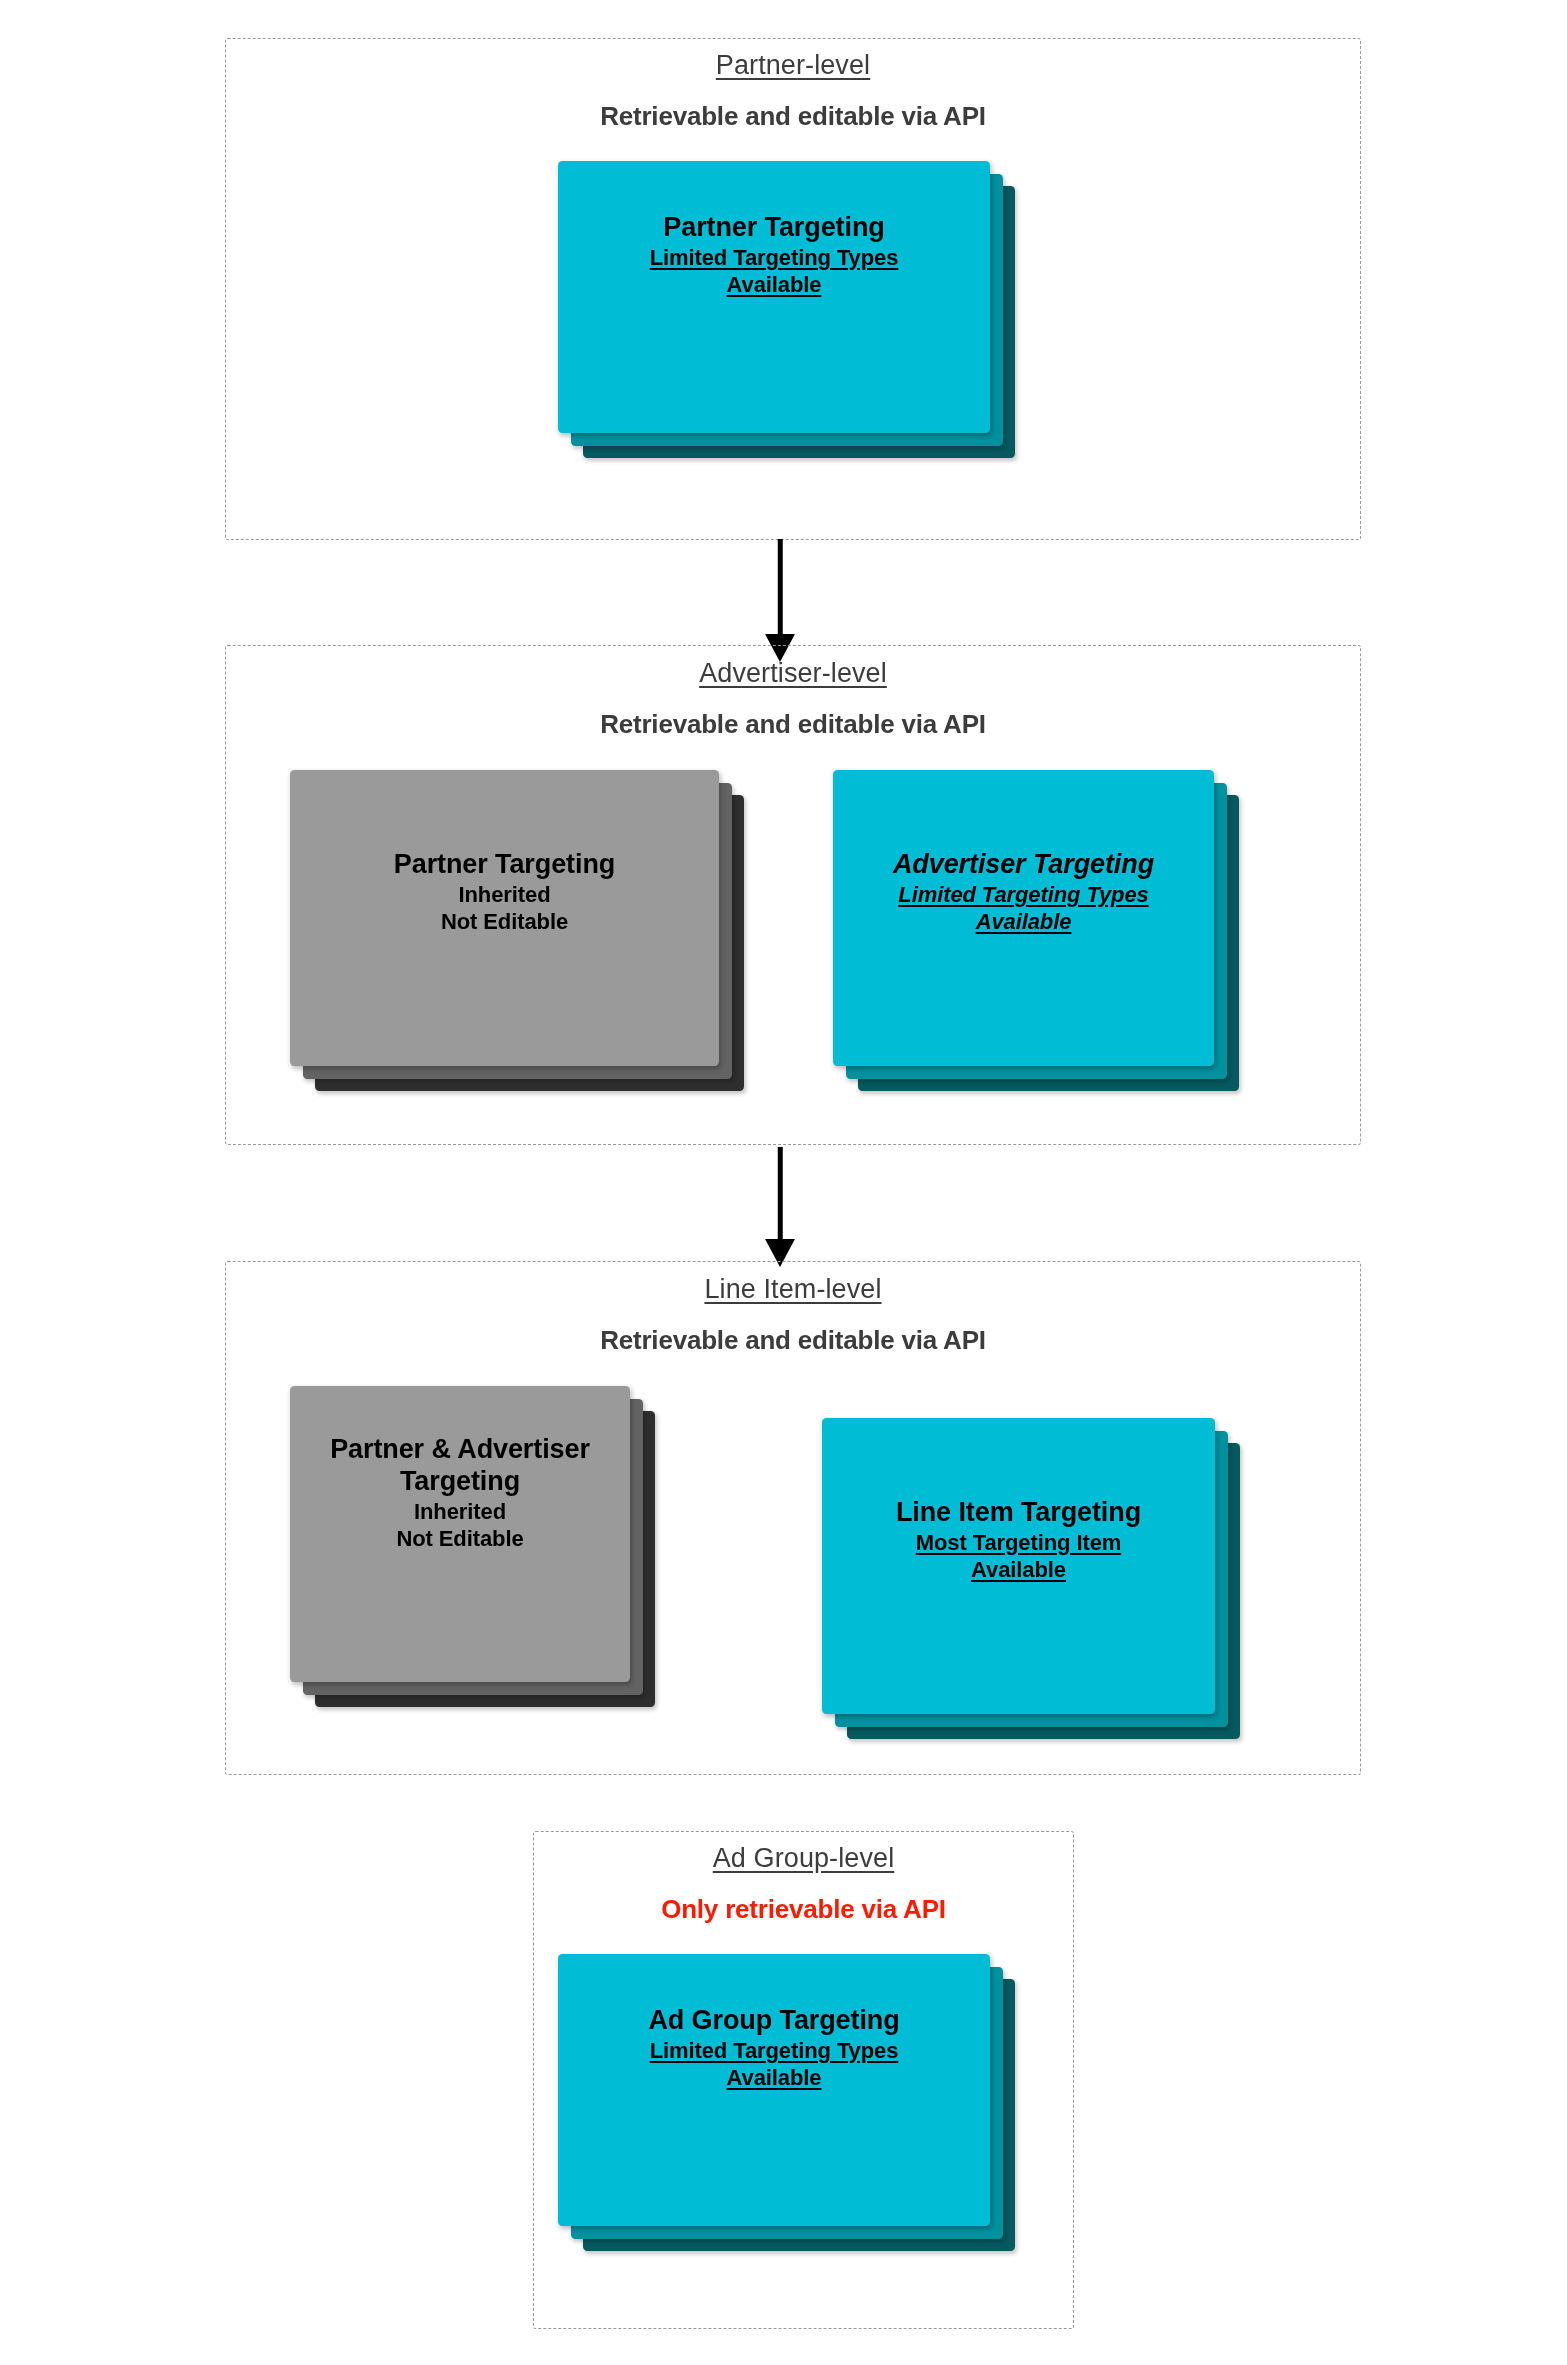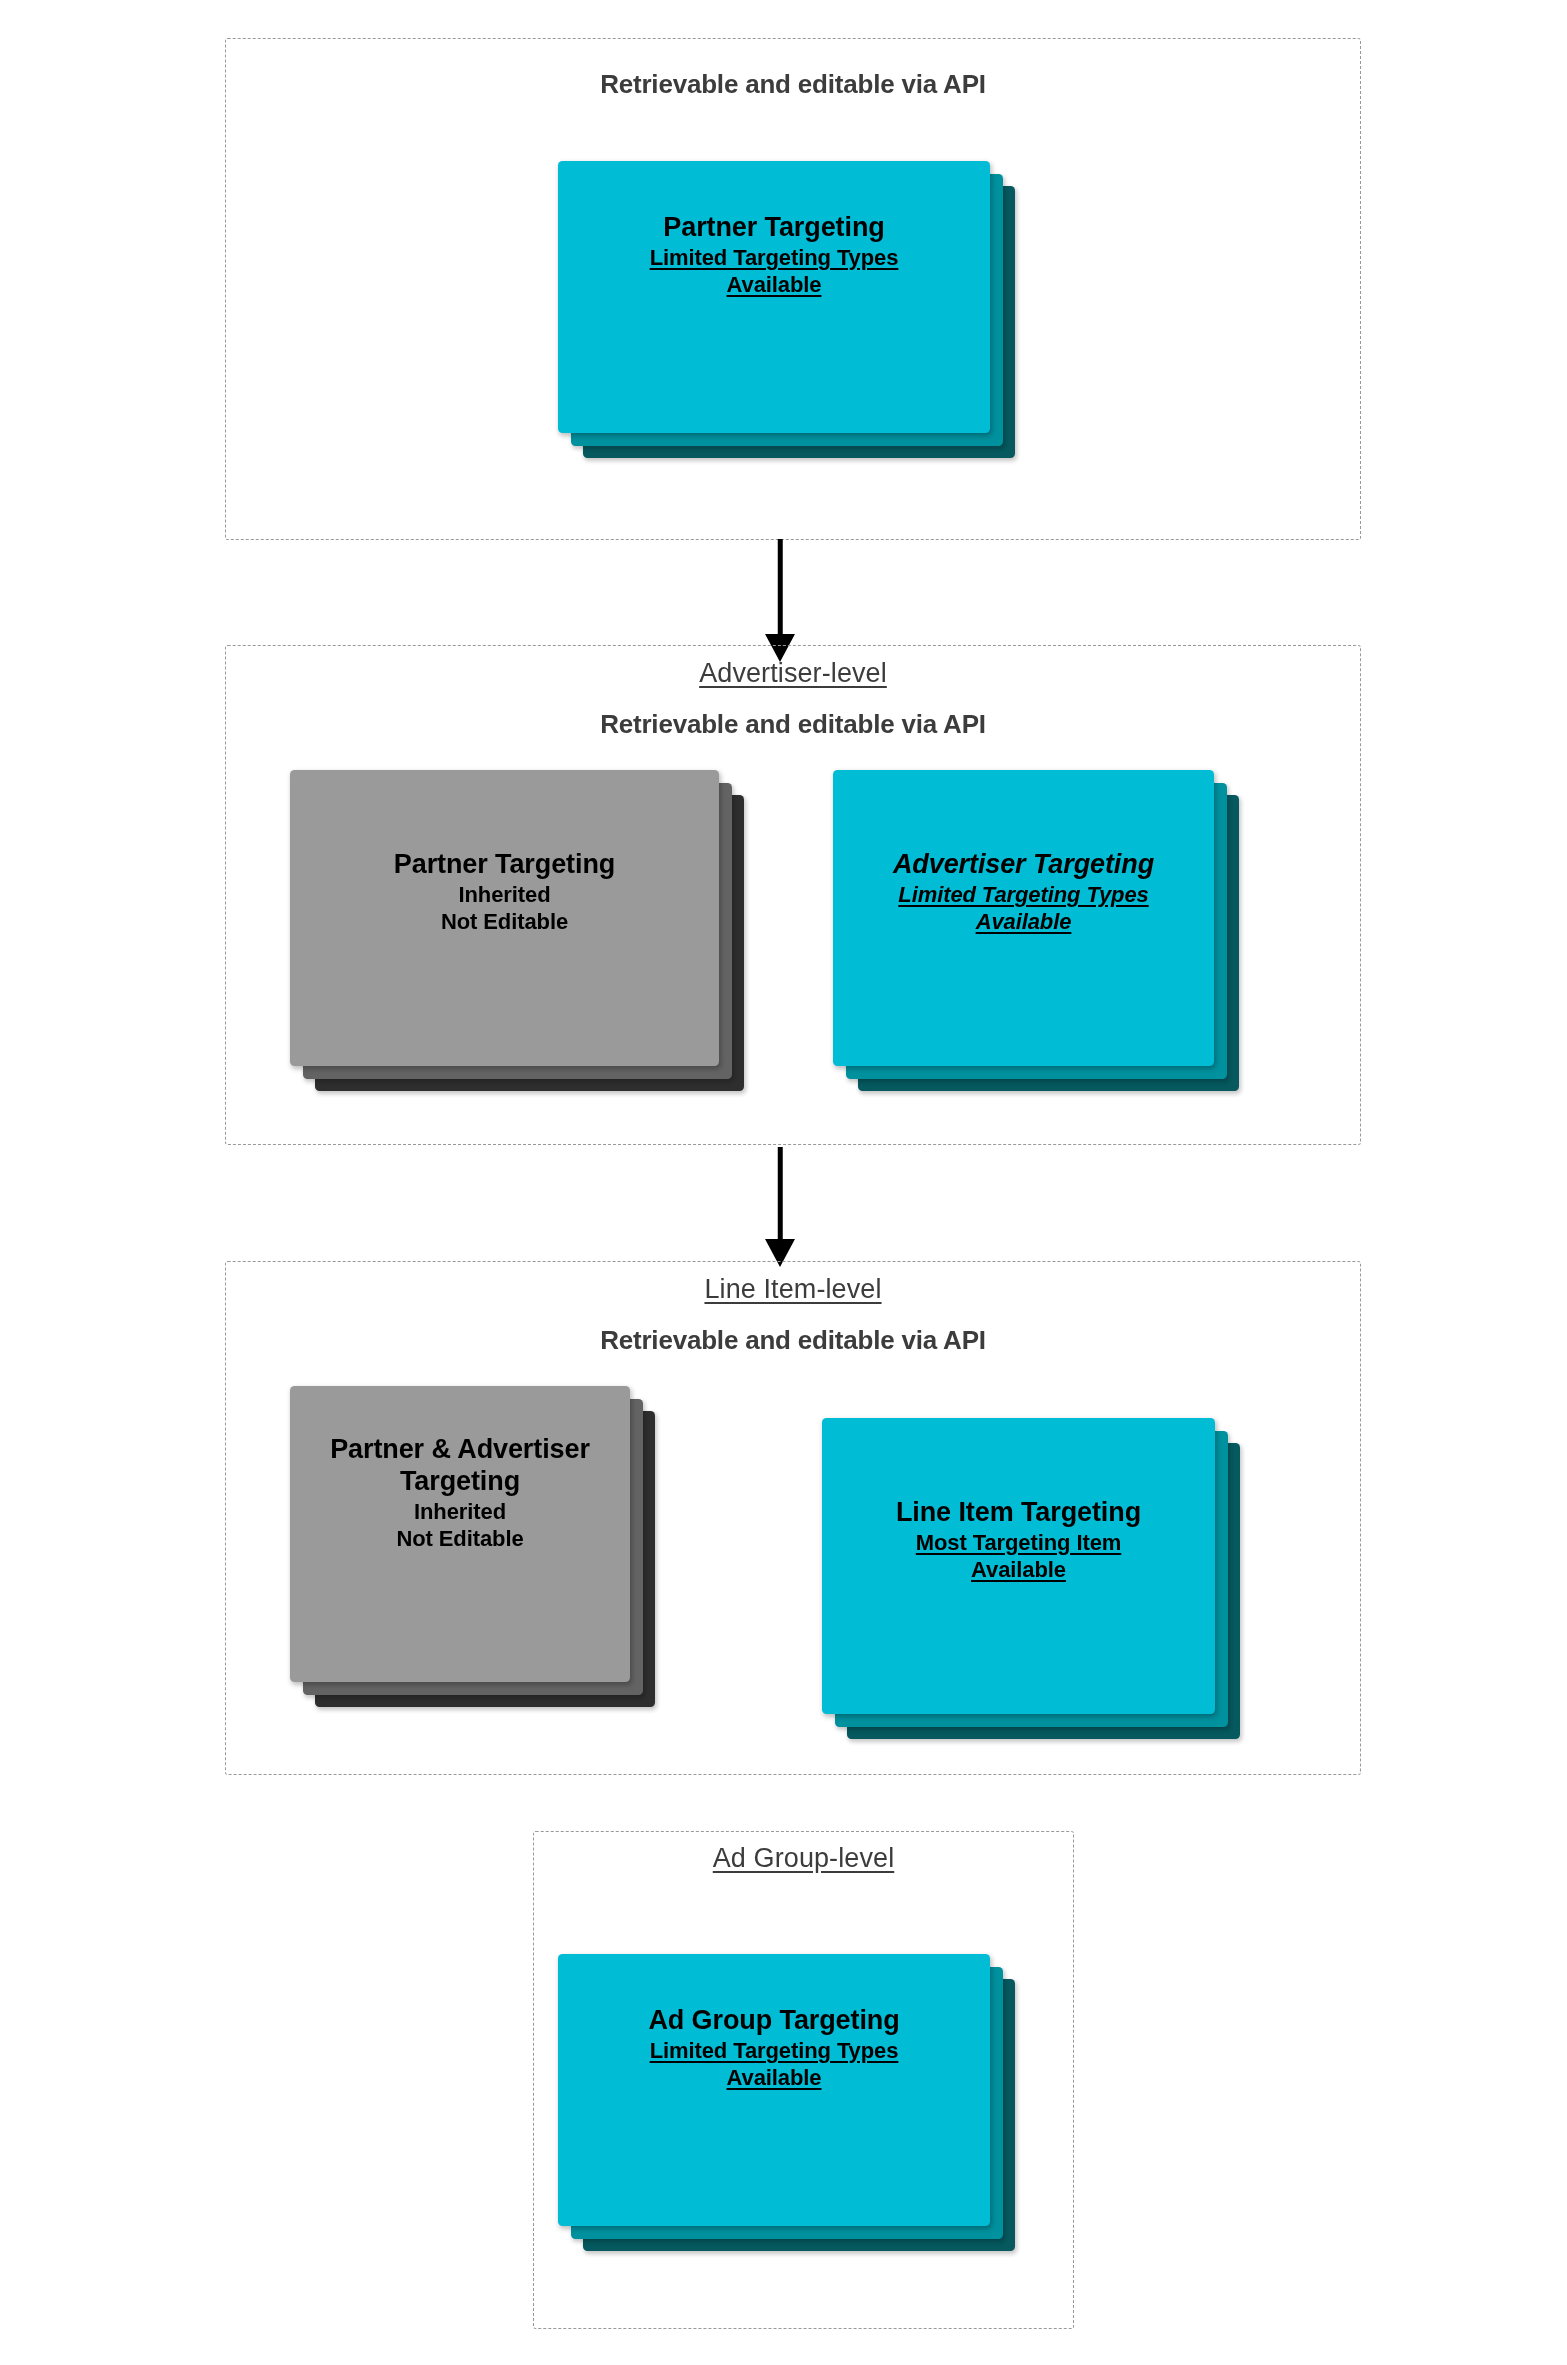--- a/index.html
+++ b/index.html
@@ -153,20 +153,21 @@
   }
 </style>
 </head>
 <body>
 
 <div class="canvas">
 
   <div class="level-box" style="left:225px; top:38px; width:1136px; height:502px;"></div>
 
   <div class="level-heading" style="left:225px; width:1136px; top:50px;">
+    <span class="level-title">Partner-level</span>
     <span class="level-subtitle">Retrievable and editable via API</span>
   </div>
 
   <div class="card-stack stack-cyan" style="left:558px; top:161px; width:432px; height:272px;">
     <div class="card-layer back"></div>
     <div class="card-layer mid"></div>
     <div class="card-layer front"></div>
     <div class="card-text" style="top:51px;">
       <span class="card-title">Partner Targeting</span>
       <span class="card-sub-wrap">
@@ -246,20 +247,21 @@
       <span class="card-sub-wrap">
         <span class="card-sub underlined" style="display:inline-block; max-width:268px;">Most Targeting Item Available</span>
       </span>
     </div>
   </div>
 
   <div class="level-box" style="left:533px; top:1831px; width:541px; height:498px;"></div>
 
   <div class="level-heading" style="left:533px; width:541px; top:1843px;">
     <span class="level-title">Ad Group-level</span>
+    <span class="level-subtitle danger">Only retrievable via API</span>
   </div>
 
   <div class="card-stack stack-cyan" style="left:558px; top:1954px; width:432px; height:272px;">
     <div class="card-layer back"></div>
     <div class="card-layer mid"></div>
     <div class="card-layer front"></div>
     <div class="card-text" style="top:51px;">
       <span class="card-title">Ad Group Targeting</span>
       <span class="card-sub-wrap">
         <span class="card-sub underlined" style="display:inline-block; max-width:268px;">Limited Targeting Types Available</span>

